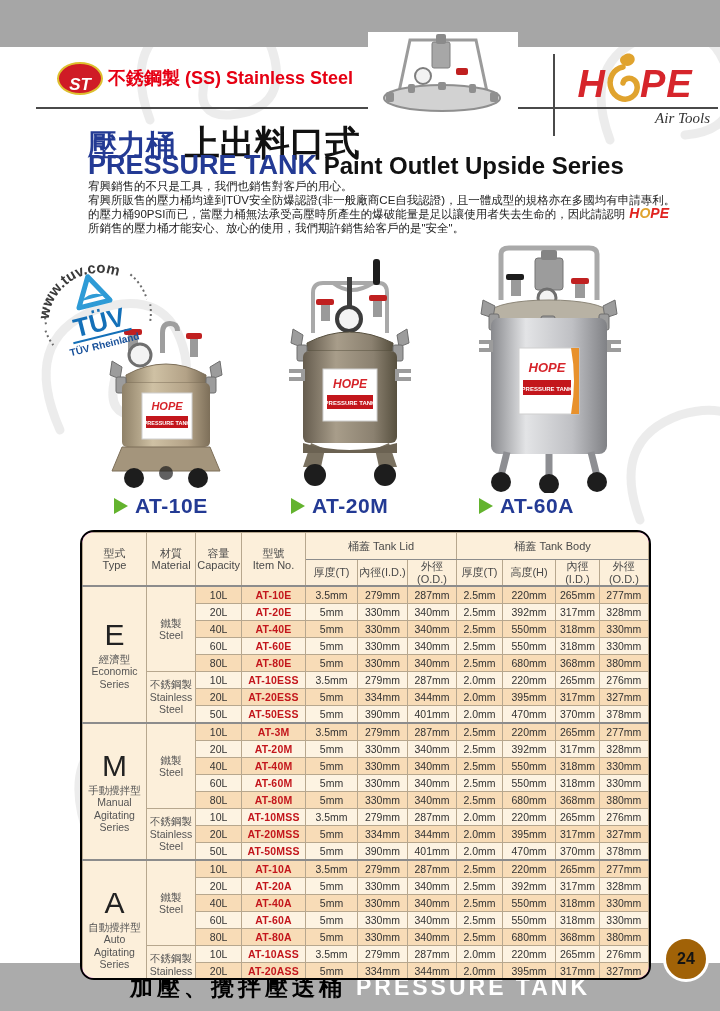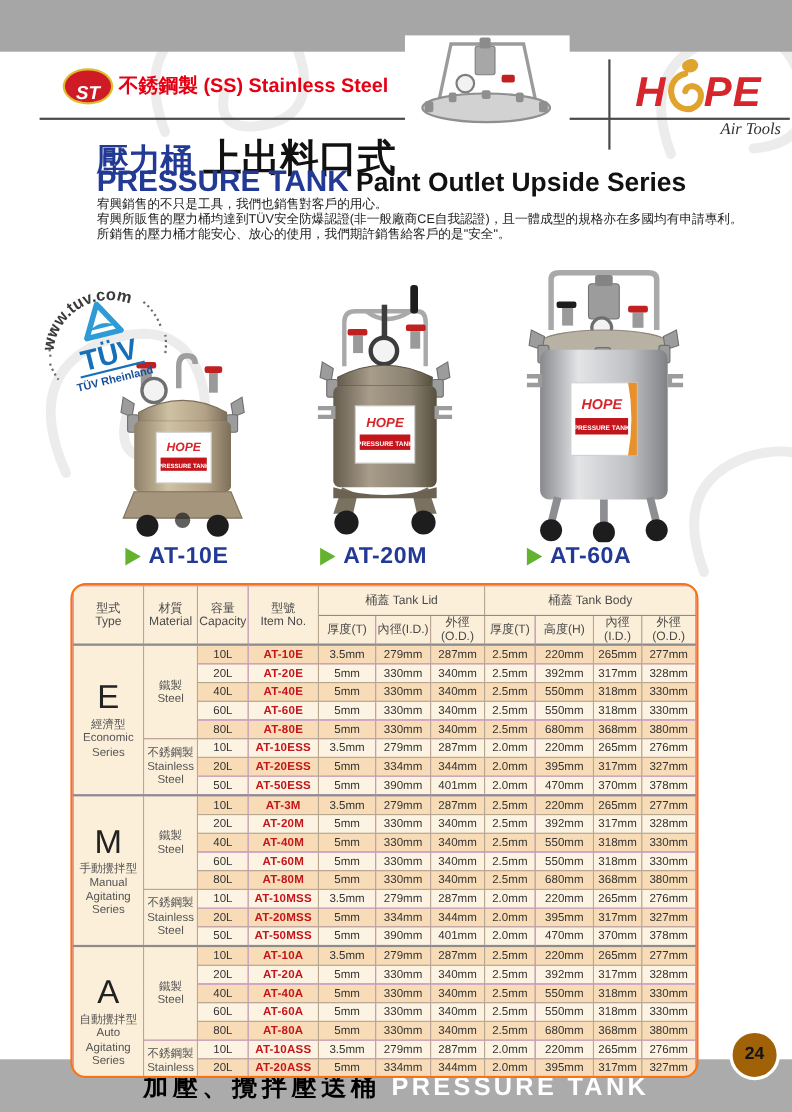--- a/index.html
+++ b/index.html
@@ -54,22 +54,22 @@
   #tank3{left:471px;top:240px;}
 
   .prod-label{display:flex;align-items:center;gap:7px;z-index:3;}
   .prod-label .arrow{width:0;height:0;border-left:14px solid #63b32e;border-top:8px solid transparent;border-bottom:8px solid transparent;}
   .prod-label .txt{font-size:21px;font-weight:bold;color:#233a94;letter-spacing:0.5px;}
   #plabel1{left:114px;top:494px;}
   #plabel2{left:291px;top:494px;}
   #plabel3{left:479px;top:494px;}
 
   
-  #spec-wrap{left:64px;top:530px;width:567px;height:446px;border:2px solid #f97316;border-radius:14px;
-    overflow:hidden;background:#f0abfc;z-index:3;}
+  #spec-wrap{left:80px;top:530px;width:567px;height:446px;border:2px solid #000000;border-radius:14px;
+    overflow:hidden;background:#d946ef;z-index:3;}
   table.spec{width:100%;height:100%;border-collapse:collapse;table-layout:fixed;}
   .spec th,.spec td{border:1px solid #b7a78e;text-align:center;vertical-align:middle;padding:0;overflow:hidden;}
   .spec thead th{background:#fcefda;color:#4a4a4a;font-weight:normal;font-size:11px;line-height:12.5px;}
   .spec thead tr.gh th{height:26px;}
   .spec thead tr.sh th{height:22px;}
   .spec thead th{border-bottom-color:#8c8c8c;}
   .spec tbody td{font-size:10.5px;color:#333;height:16px;line-height:11px;}
   .row-dark .val-cell,.row-dark .item-cell{background:#f8dcb7;}
   .row-light .val-cell,.row-light .item-cell{background:#fdf3e2;}
   .item-cell{font-weight:bold;color:#c3161c !important;font-size:10.5px;letter-spacing:0.2px;}
@@ -148,20 +148,21 @@
   <div id="title-zh" class="abs">
     <span class="b">壓力桶</span><span class="k"> 上出料口式</span>
   </div>
   <div id="title-en" class="abs">
     <span class="b">PRESSURE TANK</span><span class="k"> Paint Outlet Upside Series</span>
   </div>
 
   <div id="intro" class="abs">
     <div class="line">宥興銷售的不只是工具，我們也銷售對客戶的用心。</div>
     <div class="line">宥興所販售的壓力桶均達到TÜV安全防爆認證(非一般廠商CE自我認證)，且一體成型的規格亦在多國均有申請專利。</div>
+    <div class="line"><span>的壓力桶90PSI而已，當壓力桶無法承受高壓時所產生的爆破能量是足以讓使用者失去生命的，因此請認明</span><span class="mini-hope"><span>H</span><span class="o">O</span><span>PE</span></span></div>
     <div class="line">所銷售的壓力桶才能安心、放心的使用，我們期許銷售給客戶的是"安全"。</div>
   </div>
 
   <svg id="tuv" class="abs" width="140" height="112" viewBox="0 0 140 112">
     <defs>
         <path id="tuvArc" d="M22,62 A50,48 0 0 1 118,62"></path>
       </defs>
     <g stroke="#6b6b6b" stroke-width="2">
       <path d="M18,66 A52,52 0 0 1 28,38" fill="none" stroke-dasharray="2,3"></path>
       <path d="M112,38 A52,52 0 0 1 122,66" fill="none" stroke-dasharray="2,3"></path>

